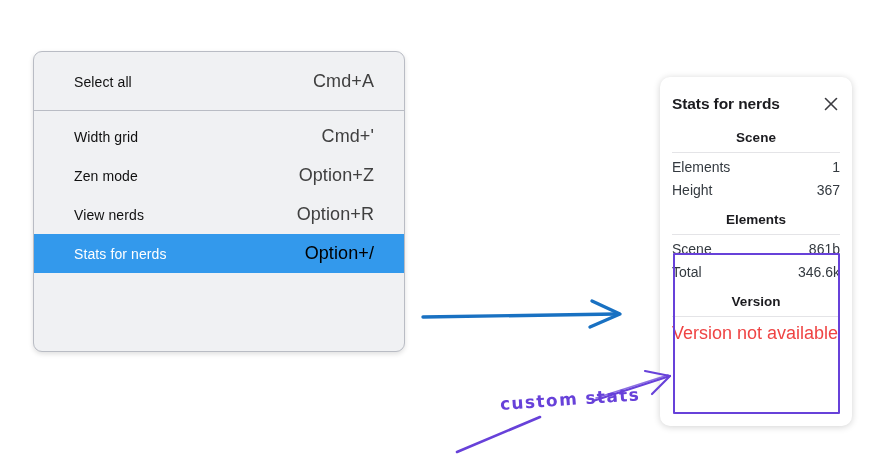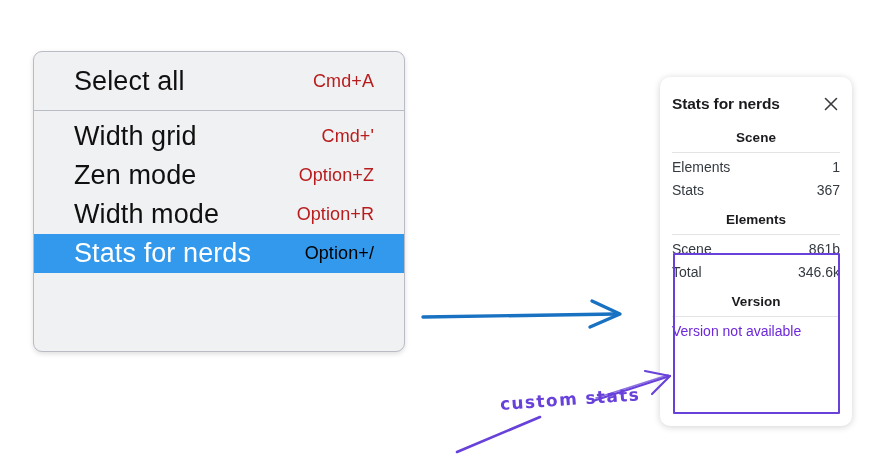--- a/index.html
+++ b/index.html
@@ -46,26 +46,26 @@
     align-items: center;
     justify-content: space-between;
     height: 39px;
     padding: 0 30px 0 40px;
     box-sizing: border-box;
     font-size: 21px;
     color: #101010;
     white-space: nowrap;
   }
   .menu-item .label {
-    font-size: 27px;
+    font-size: 14px;
     letter-spacing: 0.1px;
   }
   .menu-item .shortcut {
     font-size: 18px;
-    color: #b91c1c;
+    color: #404040;
     letter-spacing: 0.1px;
   }
   .menu-item.selected {
     background: #3399ec;
   }
   .menu-item.selected .label {
     color: #ffffff;
   }
   .menu-item.selected .shortcut {
     color: #000000;
@@ -125,22 +125,22 @@
     display: flex;
     align-items: center;
     justify-content: space-between;
     font-size: 14px;
     color: #343a40;
     padding: 3.5px 0;
   }
   .stat-row .k { font-size: 14px; }
   .stat-row .v { font-size: 14px; }
   .stat-note {
-    font-size: 14px;
-    color: #6d28d9;
+    font-size: 18px;
+    color: #ef4444;
     padding: 4px 0 4px 0;
   }
 
   
   #custom-stats-highlight {
     position: absolute;
     left: 673px;
     top: 253px;
     width: 167px;
     height: 161px;
@@ -189,21 +189,21 @@
   <div class="menu-group">
     <div class="menu-item">
       <span class="label">Width grid</span>
       <span class="shortcut">Cmd+'</span>
     </div>
     <div class="menu-item">
       <span class="label">Zen mode</span>
       <span class="shortcut">Option+Z</span>
     </div>
     <div class="menu-item">
-      <span class="label">Width mode</span>
+      <span class="label">View nerds</span>
       <span class="shortcut">Option+R</span>
     </div>
     <div class="menu-item selected">
       <span class="label">Stats for nerds</span>
       <span class="shortcut">Option+/</span>
     </div>
   </div>
 
 </div>
 
@@ -219,21 +219,21 @@
     </span>
   </div>
 
   <div class="section-title">Scene</div>
   <div class="section-rule"></div>
   <div class="stat-row">
     <span class="k">Elements</span>
     <span class="v">1</span>
   </div>
   <div class="stat-row">
-    <span class="k">Stats</span>
+    <span class="k">Height</span>
     <span class="v">367</span>
   </div>
 
   <div class="section-title">Elements</div>
   <div class="section-rule"></div>
   <div class="stat-row">
     <span class="k">Scene</span>
     <span class="v">861b</span>
   </div>
   <div class="stat-row">

